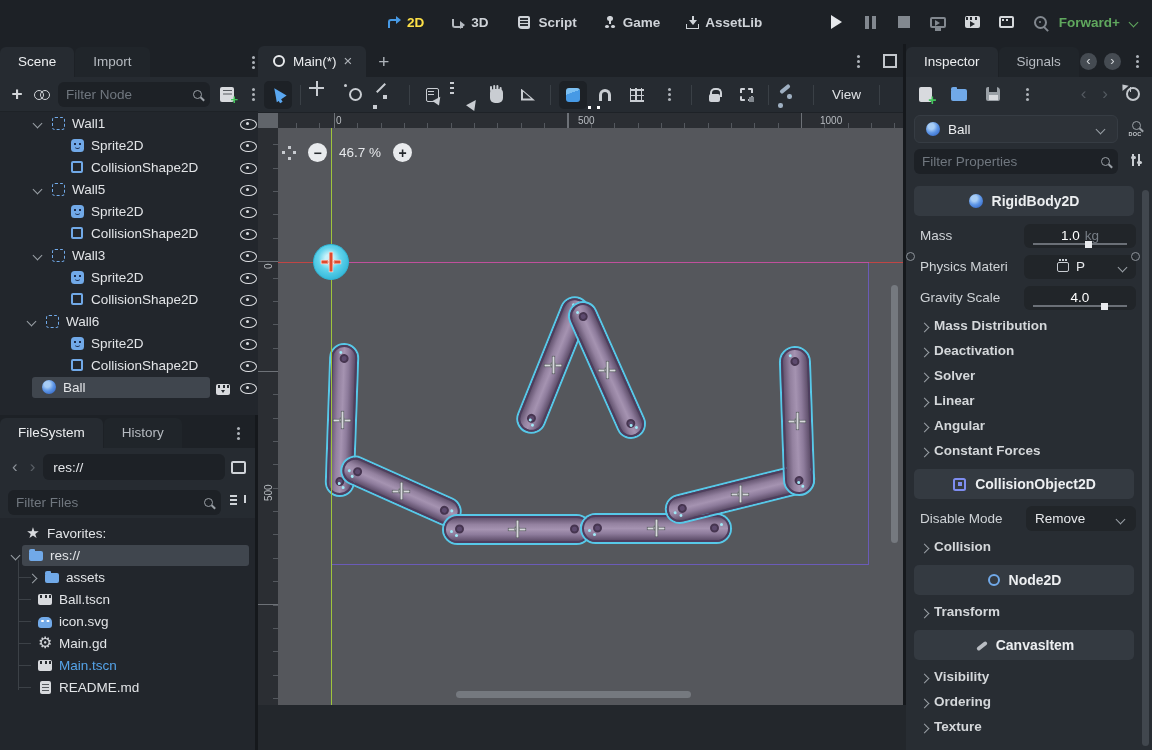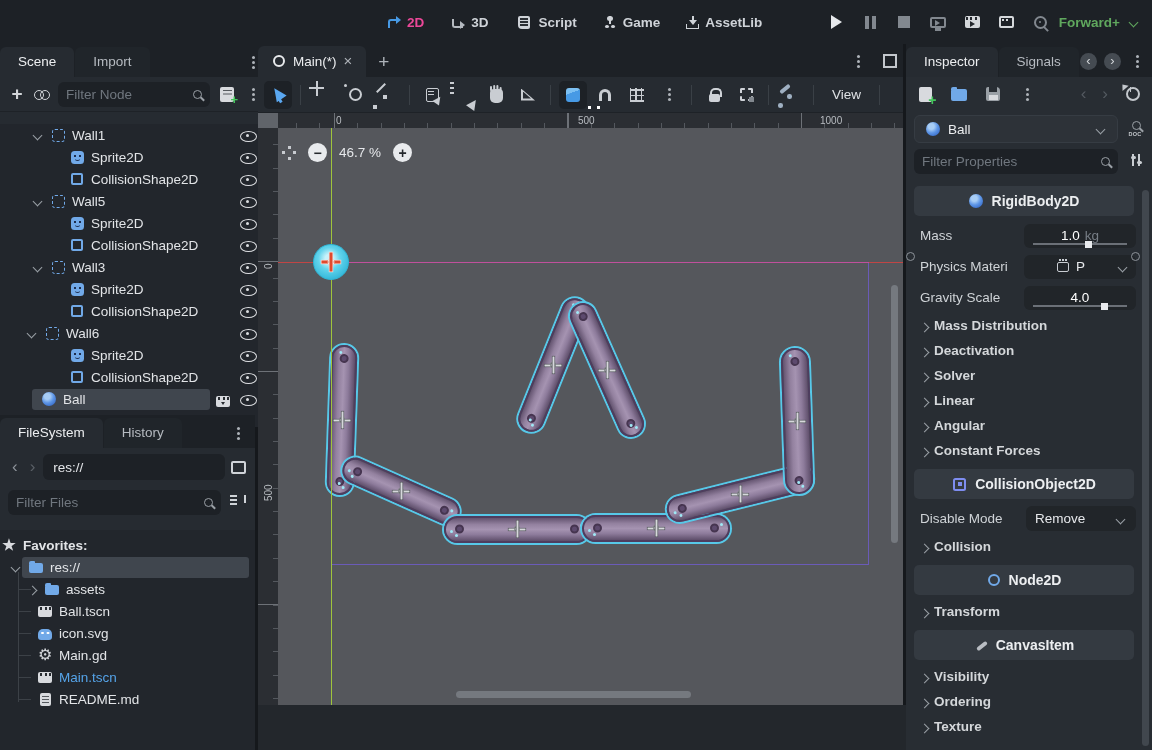--- a/index.html
+++ b/index.html
@@ -49,21 +49,21 @@
   .i-txt { width:11px; height:13px; background:#d8dade; border-radius:2px; position:relative; }
   .i-txt::before { content:''; position:absolute; left:2px; top:3px; right:2px; height:1.5px; background:#55595e; box-shadow:0 3px 0 #55595e, 0 6px 0 #55595e; }
   .i-star { color:#d8dade; font-size:15px; }
   .i-star::before { content:'\2605'; }
 
   
   .menubar { position:absolute; left:0; top:0; width:1152px; height:44px; background:#1d2126; display:flex; align-items:center; }
   .menu-item { padding:0 13px; color:#d7dade; cursor:default; }
   .workspaces { position:absolute; left:378px; display:flex; align-items:center; gap:10px; }
   .ws { display:flex; align-items:center; gap:6px; padding:0 8px; font-weight:bold; color:#cfd3d8; }
-  .ws.active { color:#ec4899; }
+  .ws.active { color:#fde047; }
   .i-w2d, .i-w3d { width:15px; height:13px; position:relative; }
   .i-w2d::before { content:''; position:absolute; left:2px; top:3px; width:9px; height:7px; border-left:2px solid #479ae5; border-top:2px solid #479ae5; border-top-left-radius:3px; }
   .i-w2d::after { content:''; position:absolute; right:0; top:0; width:0; height:0; border-top:4px solid transparent; border-bottom:4px solid transparent; border-left:5px solid #479ae5; }
   .i-w3d::before { content:''; position:absolute; left:2px; top:3px; width:9px; height:7px; border-left:2px solid #b4b9bf; border-bottom:2px solid #b4b9bf; border-bottom-left-radius:3px; }
   .i-w3d::after { content:''; position:absolute; right:0; bottom:0; width:0; height:0; border-top:4px solid transparent; border-bottom:4px solid transparent; border-left:5px solid #b4b9bf; }
   .i-wscript { width:12px; height:13px; background:#cfd3d8; border-radius:2px 2px 2px 4px; position:relative; }
   .i-wscript::before { content:''; position:absolute; left:2px; top:2.5px; right:2px; height:1.5px; background:#2a2e33; box-shadow:0 3px 0 #2a2e33, 0 6px 0 #2a2e33; }
   .i-wgame { width:14px; height:13px; position:relative; }
   .i-wgame::before { content:''; position:absolute; left:6px; top:0; width:2.5px; height:8px; background:#cfd3d8; }
   .i-wgame::after { content:''; position:absolute; left:4.5px; top:0; width:5.5px; height:5px; border-radius:50%; background:#cfd3d8; box-shadow:-3px 8px 0 -1px #cfd3d8, 3px 8px 0 -1px #cfd3d8; }
@@ -103,21 +103,21 @@
   .i-plusbig { font-size:19px; color:#d2d5d9; font-weight:bold; line-height:18px; }
   .i-link { width:16px; height:16px; }
   .i-link::before, .i-link::after { content:''; position:absolute; width:8px; height:8px; border:1.8px solid #d2d5d9; border-radius:50%; }
   .i-link::before { left:0; top:4px; } .i-link::after { right:0; top:4px; }
   .filter-field { flex:1; height:25px; background:#1d2126; border:none; border-radius:6px; display:flex; align-items:center; padding:0 8px; gap:6px; min-width:0; }
   .filter-field input { flex:1; min-width:0; background:transparent; border:none; outline:none; color:#e4e6e9; font-family:inherit; font-size:13.5px; }
   .filter-field input::placeholder { color:#70777f; }
   .i-scriptadd { width:14px; height:15px; background:#d8dade; border-radius:2px; position:relative; }
   .i-scriptadd::before { content:''; position:absolute; left:2.5px; top:3px; right:2.5px; height:1.5px; background:#55595e; box-shadow:0 3.5px 0 #55595e; }
   .i-scriptadd::after { content:'+'; position:absolute; right:-4px; bottom:-5px; color:#43c65b; font-size:13px; font-weight:bold; }
-  .tree { position:relative; background:#22262c; overflow:hidden;margin-top:12px; }
+  .tree { position:relative; background:#22262c; overflow:hidden; }
   #scene-tree { height:303px; }
   .trow { height:22px; display:flex; align-items:center; gap:5px; position:relative; color:#e2e4e7; }
   .trow .lbl { white-space:nowrap; z-index:1; }
   .trow .icn { z-index:1; }
   .trow.sel-scene::before { content:''; position:absolute; left:32px; right:60px; top:0.5px; bottom:0.5px; background:#40464e; border-radius:3px; }
   .trow.sel-fs::before { content:''; position:absolute; left:22px; right:6px; top:0.5px; bottom:0.5px; background:#40464e; border-radius:3px; }
   .row-eye { position:absolute; right:13px; top:3px; }
   .row-movie { display:none; position:absolute; right:38px; top:4px; }
   .has-movie .row-movie { display:inline-flex; }
   .vsc { position:absolute; width:7px; border-radius:4px; background:#545a62; }
@@ -564,21 +564,21 @@
         <input type="text" placeholder="Filter Files" style="">
         <span class="mag"></span>
       </label>
       <span class="icn">
           <span class="i-sort"></span>
         </span>
     </div>
     <div class="tree" id="fs-tree">
       <div>
 
-      <div class="trow frow" style=" font-weight: bold;">
+      <div class="trow frow" style="padding-left: 24px;">
 
             <span class="icn">
               <span class="i-star"></span>
             </span>
             <span class="lbl">Favorites:</span>
           </div>
           <div class="trow frow chev-down sel-fs" style="padding-left: 8px;">
             <span class="chev"></span>
             <span class="icn">
               <span class="i-folder"></span>

